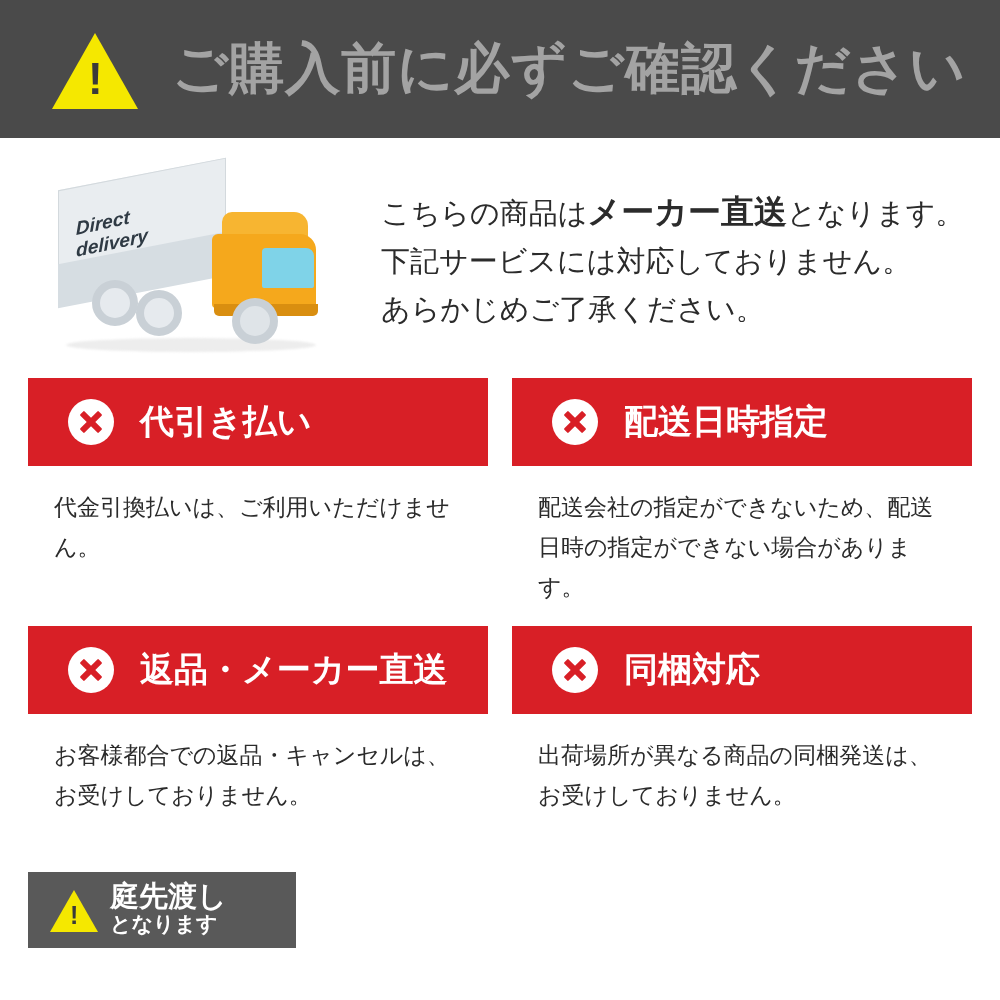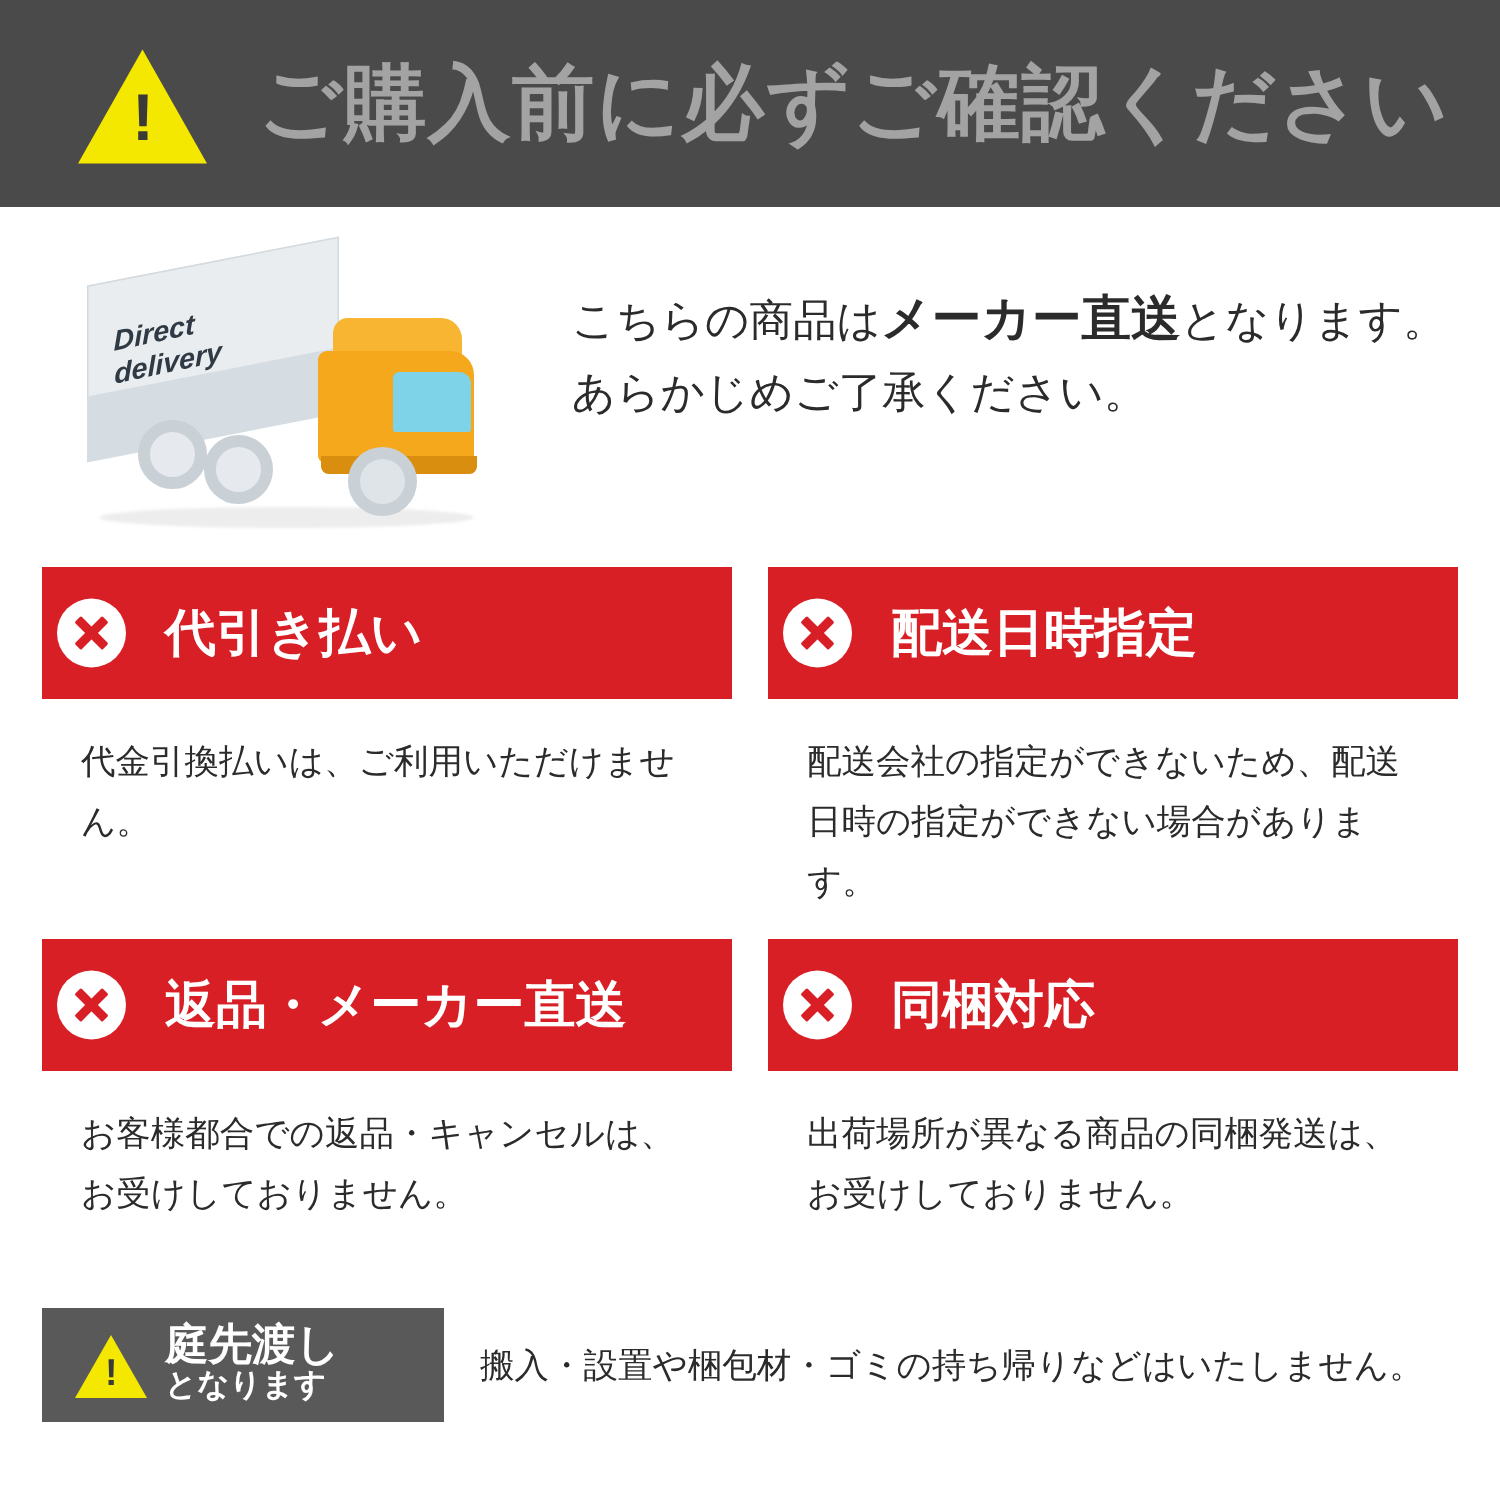--- a/index.html
+++ b/index.html
@@ -160,21 +160,21 @@
     grid-template-columns: 460px 460px;
     grid-column-gap: 24px;
     grid-row-gap: 8px;
   }
   .card { width: 460px; }
   .card-head {
     height: 88px;
     background: #d81f26;
     display: flex;
     align-items: center;
-    padding-left: 10px;
+    padding-left: 40px;
   }
   .x-circle {
     width: 46px; height: 46px;
     border-radius: 50%;
     background: #ffffff;
     position: relative;
     flex: 0 0 auto;
   }
   .x-circle::before, .x-circle::after {
     content: "";
@@ -298,20 +298,21 @@
       <div class="tr-bumper"></div>
       <div class="wheel w1"></div>
       <div class="wheel w2"></div>
       <div class="wheel w3"></div>
     </div>
 
     <div class="intro-text">
       <div>
         <span>こちらの商品は</span><span class="strong">メーカー直送</span><span>となります。</span>
       </div>
+      <div>下記サービスには対応しておりません。</div>
       <div>あらかじめご了承ください。</div>
     </div>
   </div>
 
   <div class="cards">
 
     <div class="card">
       <div class="card-head">
         <div class="x-circle"></div>
         <div class="card-title">代引き払い</div>
@@ -348,17 +349,16 @@
   <div class="footer">
     <div class="footer-left">
       <div class="warn-tri-sm">
         <span class="bang">!</span>
       </div>
       <div class="footer-left-text">
         <span class="big">庭先渡し</span>
         <span class="small">となります</span>
       </div>
     </div>
-    <div class="footer-right">搬入・設置や梱包材・ゴミの持ち帰りなどはいたしません。</div>
   </div>
 
   <div class="bottom-strip"></div>
 </div>
 
 </body></html>

